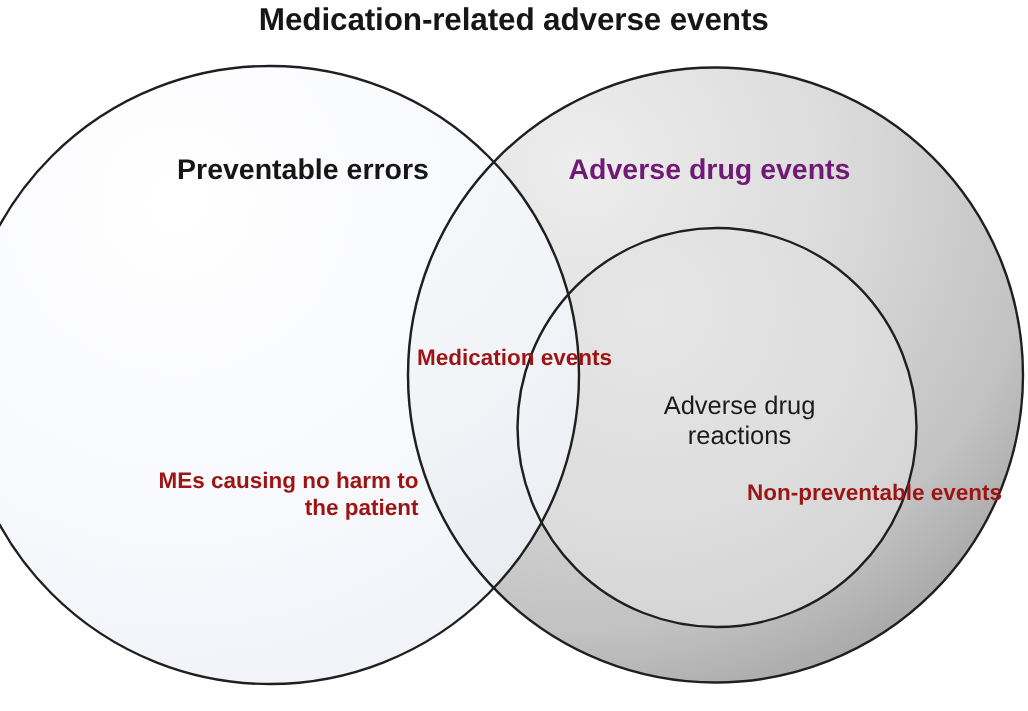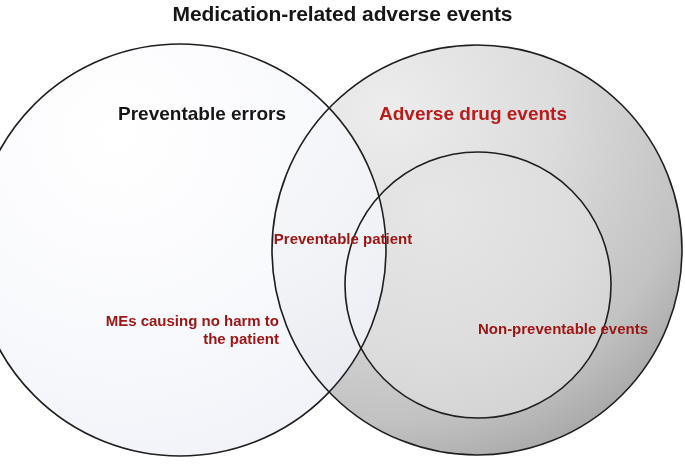--- a/index.html
+++ b/index.html
@@ -49,21 +49,21 @@
     font-weight: bold;
     color: #161616;
   }
   #label-adverse-drug-events {
     left: 363px;
     top: 103px;
     width: 220px;
     text-align: center;
     font-size: 19px;
     font-weight: bold;
-    color: #b91c1c;
+    color: #701a75;
   }
   #label-adverse-drug-reactions {
     left: 398px;
     top: 261px;
     width: 190px;
     text-align: center;
     font-size: 17px;
     font-weight: normal;
     color: #1b1b1b;
   }
@@ -73,21 +73,21 @@
     width: 200px;
     text-align: center;
     font-size: 15px;
     font-weight: bold;
     color: #9c1413;
   }
   #label-non-preventable-events {
     left: 458px;
     top: 320px;
     width: 210px;
-    text-align: center;
+    text-align: right;
     font-size: 15px;
     font-weight: bold;
     color: #9c1413;
   }
   #label-mes-no-harm {
     left: 64px;
     top: 312px;
     width: 215px;
     text-align: right;
     font-size: 15px;
@@ -134,21 +134,23 @@
       <circle cx="478" cy="285" r="133" fill="none" stroke="#1f1f1f" stroke-width="1.6"></circle>
     </g>
   </svg>
 
   <div class="lbl" id="diagram-title">Medication-related adverse events</div>
 
   <div class="lbl" id="label-medication-errors">Preventable errors</div>
 
   <div class="lbl" id="label-adverse-drug-events">Adverse drug events</div>
 
+  <div class="lbl" id="label-adverse-drug-reactions">Adverse drug
+reactions</div>
 
   <div class="lbl" id="label-mes-no-harm">MEs causing no harm to
 the patient</div>
 
-  <div class="lbl" id="label-preventable-events">Preventable patient</div>
+  <div class="lbl" id="label-preventable-events">Medication events</div>
 
   <div class="lbl" id="label-non-preventable-events">Non-preventable events</div>
 
 </div>
 
 </body></html>

